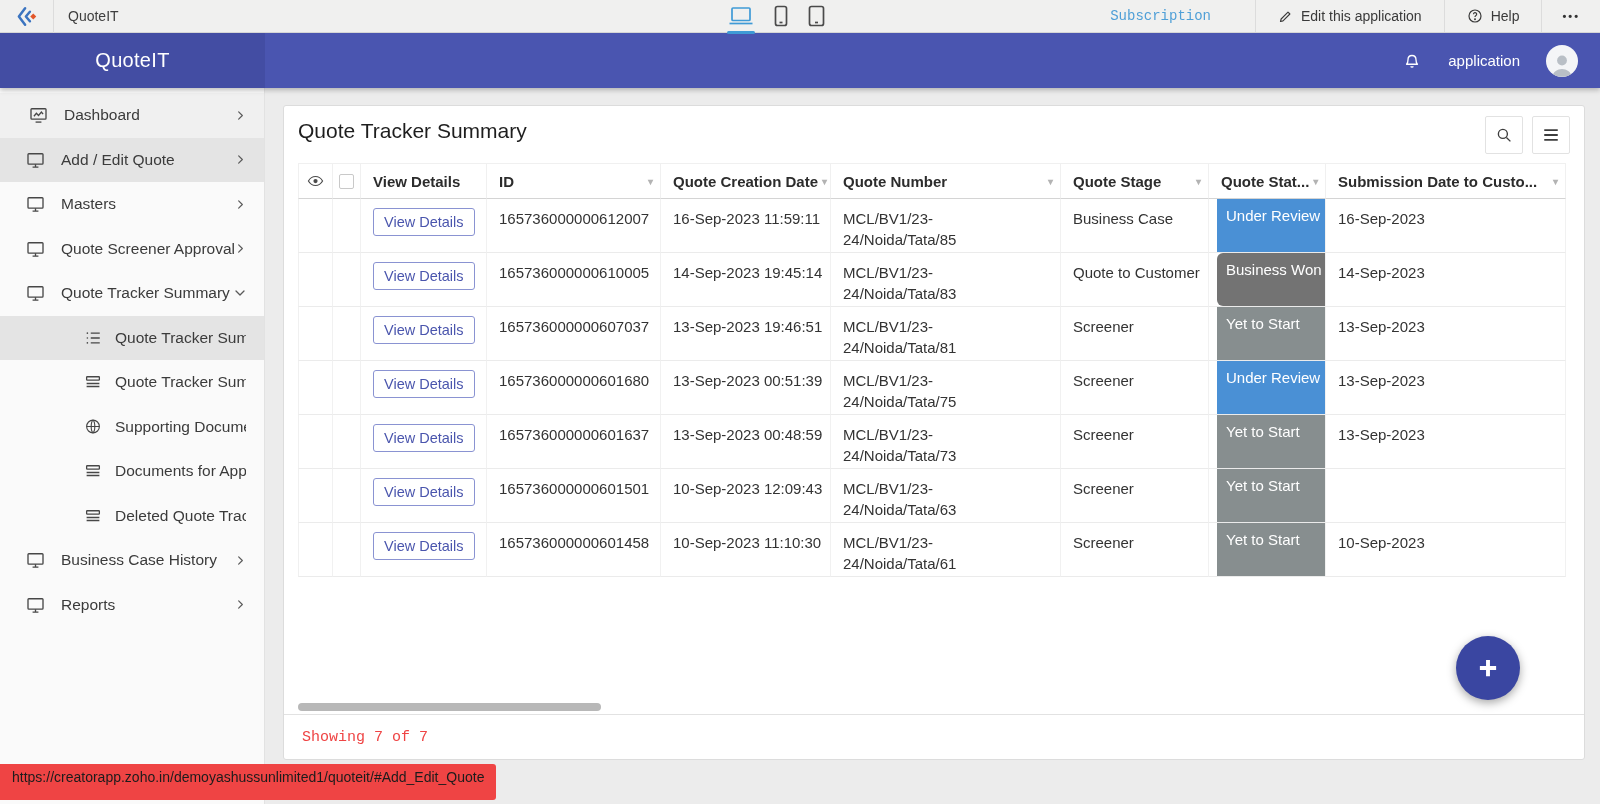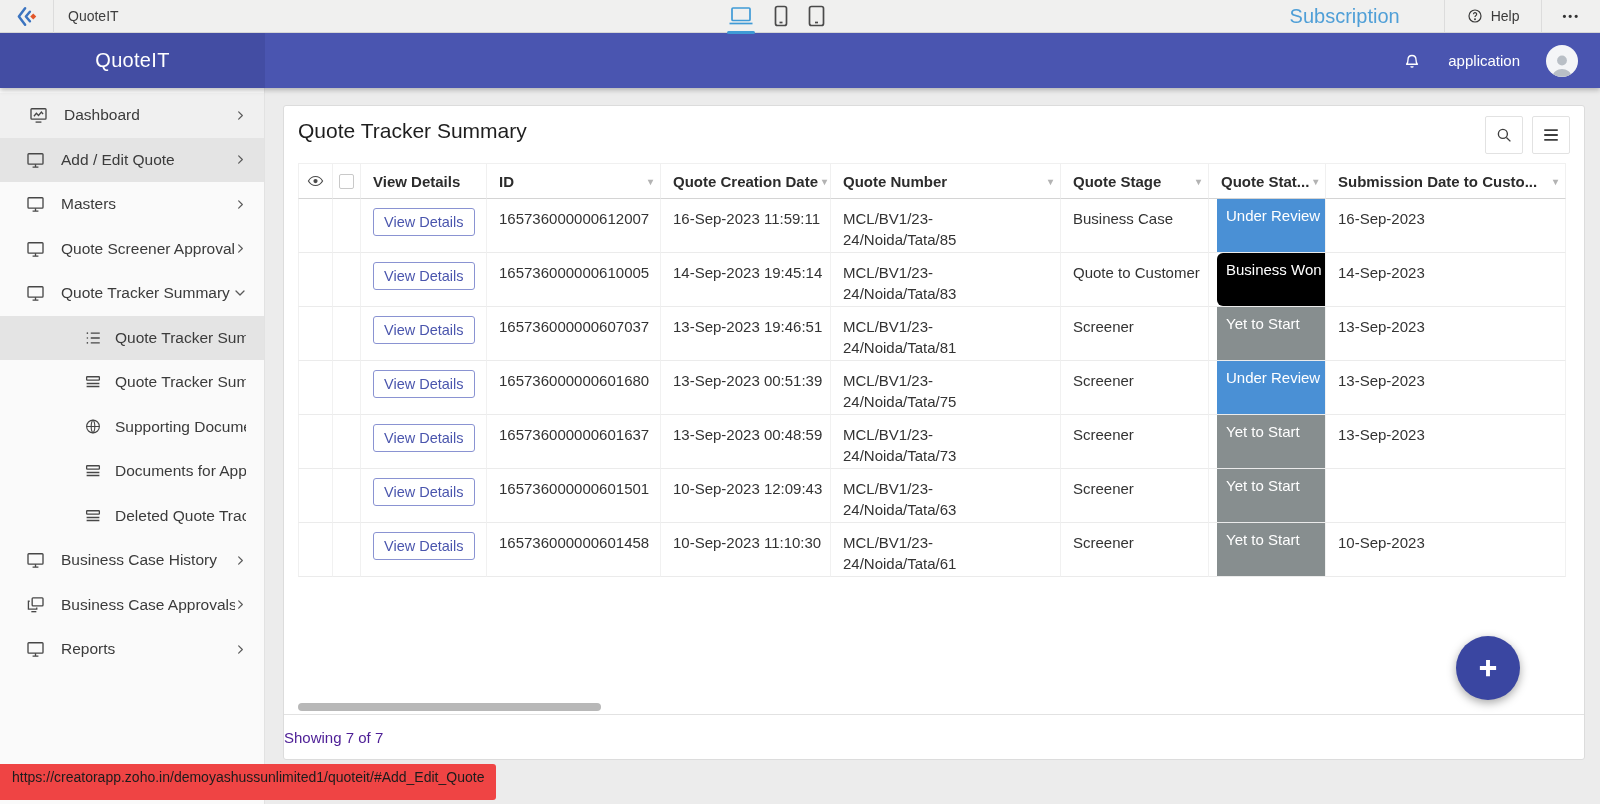--- a/index.html
+++ b/index.html
@@ -12,21 +12,21 @@
   .tb-left { display:flex; align-items:center; height:100%; padding-left:16px; }
   .tb-logo { display:flex; align-items:center; margin-right:14px; cursor:pointer; }
   .tb-divider { width:1px; height:33px; background:#dcdcdc; margin-right:14px; }
   .tb-appname { font-size:14px; color:#3e3e3e; }
   .tb-devices { position:absolute; left:728px; top:0; height:100%; display:flex; align-items:center; gap:20px; }
   .dev { position:relative; display:flex; align-items:center; color:#4a4a4a; cursor:pointer; }
   .dev.active { color:#3f9ad6; }
   .dev.active::after { content:''; position:absolute; left:-1px; right:-1px; bottom:-7px; height:3px;
                        background:#3f9ad6; border-radius:2px; }
   .tb-right { margin-left:auto; display:flex; align-items:center; height:100%; }
-  .tb-link { color:#4f9fd7; font-size:20px; padding:0 44px 0 20px; cursor:pointer; }
+  .tb-link { color:#4f9fd7; font-size:14px; padding:0 44px 0 20px; cursor:pointer;font-family:Liberation Mono, monospace; }
   .tb-seg { display:flex; align-items:center; gap:8px; padding:0 22px; height:100%;
             border-left:1px solid #dcdcdc; font-size:14px; color:#3a3a3a; cursor:pointer; }
   .tb-more { padding:0 20px; font-size:11px; letter-spacing:2px; font-weight:bold; color:#333; }
 
   
   .appbar { position:absolute; left:0; top:33px; width:1600px; height:55px; background:#4a55b0;
             display:flex; align-items:center; z-index:5; box-shadow:0 2px 5px rgba(0,0,0,.25); }
   .ab-brand { width:265px; height:100%; background:#434da3; color:#fff; font-size:20px;
               display:flex; align-items:center; justify-content:center; letter-spacing:.3px; }
   .ab-right { margin-left:auto; display:flex; align-items:center; gap:26px; padding-right:22px; color:#fff; }
@@ -72,21 +72,21 @@
   .c-qn span { display:inline-block; max-width:150px; white-space:normal; }
   .c-st { padding:0; }
   .status-chip { width:100%; height:100%; padding:7px 9px; color:#fff; font-size:15px; line-height:20px;margin-left:8px; }
   .vd-btn { border:1px solid #8a93d2; color:#4a55ad; background:#fff; border-radius:3px;
             padding:5px 10px; font-size:14.5px; font-family:inherit; cursor:pointer; }
   .cb { width:15px; height:15px; border:1px solid #c9c9c9; border-radius:2px; background:#fff; cursor:pointer; }
 
   .hthumb { position:absolute; left:14px; top:597px; width:303px; height:8px; background:#b8b8b8;
             border-radius:4px; cursor:pointer; }
   .card-footer { position:absolute; left:0; right:0; bottom:0; height:45px; border-top:1px solid #e2e2e2;
-                 display:flex; align-items:center; font-size:15px; color:#4c1d95; }
+                 display:flex; align-items:center; padding-left:18px; font-size:15px; color:#ef4444;font-family:Liberation Mono, monospace; }
 
   .fab { position:absolute; left:1191px; top:548px; width:64px; height:64px; border-radius:50%;
          background:#3a46a1; display:flex; align-items:center; justify-content:center;
          box-shadow:0 3px 10px rgba(0,0,0,.35); cursor:pointer; z-index:3; }
 
   .status-tooltip { position:absolute; left:0; top:764px; height:36px; line-height:26px; z-index:9;
                     background:#ef4444; color:#1c1c1c; font-size:14px; padding:0 12px;
                     border-radius:0 3px 3px 0; white-space:nowrap; }
   svg { display:block; }
 </style>
@@ -124,20 +124,28 @@
         <rect x="1.5" y="1.5" width="14" height="19" rx="2"></rect>
           <path d="M7 17.5h3"></path>
       </svg>
     </span>
   </div>
 
   <div class="tb-right">
     <span class="tb-link">Subscription</span>
     <span class="tb-seg">
       <span>
+        <svg width="15" height="15" viewBox="0 0 24 24" fill="none" stroke="currentColor" stroke-width="1.8">
+          <path d="M4 20l1-4L16 5l3 3L8 19l-4 1z" stroke-linejoin="round"></path>
+        </svg>
+      </span>
+      <span>Edit this application</span>
+    </span>
+    <span class="tb-seg">
+      <span>
         <svg width="16" height="16" viewBox="0 0 24 24" fill="none" stroke="currentColor" stroke-width="1.8">
           <circle cx="12" cy="12" r="9"></circle>
           <path d="M9.7 9.3a2.4 2.4 0 1 1 3.4 2.2c-.8.4-1.1 1-1.1 1.9"></path>
           <circle cx="12" cy="16.8" r="0.6" fill="currentColor"></circle>
         </svg>
       </span>
       <span>Help</span>
     </span>
     <span class="tb-seg tb-more">•••</span>
   </div>
@@ -282,35 +290,20 @@
       <span class="sb-label">Deleted Quote Tracker S...</span>
     </div>
     <div class="sb-item">
       <span class="sb-ic">
         <svg width="21" height="20" viewBox="0 0 24 24" fill="none" stroke="currentColor" stroke-width="1.6">
           <rect x="3" y="4.5" width="18" height="12.5" rx="1"></rect>
           <path d="M8.5 20.5h7M12 17v3.5"></path>
         </svg>
       </span>
       <span class="sb-label">Business Case History</span>
-      <span class="sb-chev">
-        <svg width="11" height="11" viewBox="0 0 24 24" fill="none" stroke="currentColor" stroke-width="2.6">
-          <path d="M8 4l8 8-8 8" stroke-linecap="round" stroke-linejoin="round"></path>
-        </svg>
-      </span>
-    </div>
-    <div class="sb-item">
-      <span class="sb-ic">
-        <svg width="21" height="20" viewBox="0 0 24 24" fill="none" stroke="currentColor" stroke-width="1.6">
-          <rect x="8" y="3.5" width="13" height="9.5" rx="1"></rect>
-          <path d="M5 7.5H3.5v9.5h10V15"></path>
-          <path d="M7 20h6"></path>
-        </svg>
-      </span>
-      <span class="sb-label">Business Case Approvals</span>
       <span class="sb-chev">
         <svg width="11" height="11" viewBox="0 0 24 24" fill="none" stroke="currentColor" stroke-width="2.6">
           <path d="M8 4l8 8-8 8" stroke-linecap="round" stroke-linejoin="round"></path>
         </svg>
       </span>
     </div>
     <div class="sb-item">
       <span class="sb-ic">
         <svg width="21" height="20" viewBox="0 0 24 24" fill="none" stroke="currentColor" stroke-width="1.6">
           <rect x="3" y="4.5" width="18" height="12.5" rx="1"></rect>
@@ -386,21 +379,21 @@
           <div class="hcell">
             <span class="hlabel">Submission Date to Custo...</span>
             <span class="sort-arrow">▾</span>
           </div>
         </div>
       <div class="tgrid tbody">
           <div style="display: contents;"><div class="cell c-first"></div><div class="cell"></div><div class="cell"><button class="vd-btn">View Details</button></div><div class="cell">165736000000612007</div><div class="cell">16-Sep-2023 11:59:11</div><div class="cell c-qn"><span>MCL/BV1/23-​24/Noida/Tata/85</span></div><div class="cell">Business Case</div><div class="cell c-st">
               <div class="status-chip" style="background: rgb(74, 144, 213);">Under Review</div>
             </div><div class="cell">16-Sep-2023</div></div>
           <div style="display: contents;"><div class="cell c-first"></div><div class="cell"></div><div class="cell"><button class="vd-btn">View Details</button></div><div class="cell">165736000000610005</div><div class="cell">14-Sep-2023 19:45:14</div><div class="cell c-qn"><span>MCL/BV1/23-​24/Noida/Tata/83</span></div><div class="cell">Quote to Customer</div><div class="cell c-st">
-              <div class="status-chip" style="background: #000000; border-radius: 6px;">Business Won</div>
+              <div class="status-chip" style="background: #737373; border-radius: 6px;">Business Won</div>
             </div><div class="cell">14-Sep-2023</div></div>
           <div style="display: contents;"><div class="cell c-first"></div><div class="cell"></div><div class="cell"><button class="vd-btn">View Details</button></div><div class="cell">165736000000607037</div><div class="cell">13-Sep-2023 19:46:51</div><div class="cell c-qn"><span>MCL/BV1/23-​24/Noida/Tata/81</span></div><div class="cell">Screener</div><div class="cell c-st">
               <div class="status-chip" style="background: rgb(135, 142, 143);">Yet to Start</div>
             </div><div class="cell">13-Sep-2023</div></div>
           <div style="display: contents;"><div class="cell c-first"></div><div class="cell"></div><div class="cell"><button class="vd-btn">View Details</button></div><div class="cell">165736000000601680</div><div class="cell">13-Sep-2023 00:51:39</div><div class="cell c-qn"><span>MCL/BV1/23-​24/Noida/Tata/75</span></div><div class="cell">Screener</div><div class="cell c-st">
               <div class="status-chip" style="background: rgb(74, 144, 213);">Under Review</div>
             </div><div class="cell">13-Sep-2023</div></div>
           <div style="display: contents;"><div class="cell c-first"></div><div class="cell"></div><div class="cell"><button class="vd-btn">View Details</button></div><div class="cell">165736000000601637</div><div class="cell">13-Sep-2023 00:48:59</div><div class="cell c-qn"><span>MCL/BV1/23-​24/Noida/Tata/73</span></div><div class="cell">Screener</div><div class="cell c-st">
               <div class="status-chip" style="background: rgb(135, 142, 143);">Yet to Start</div>
             </div><div class="cell">13-Sep-2023</div></div>

